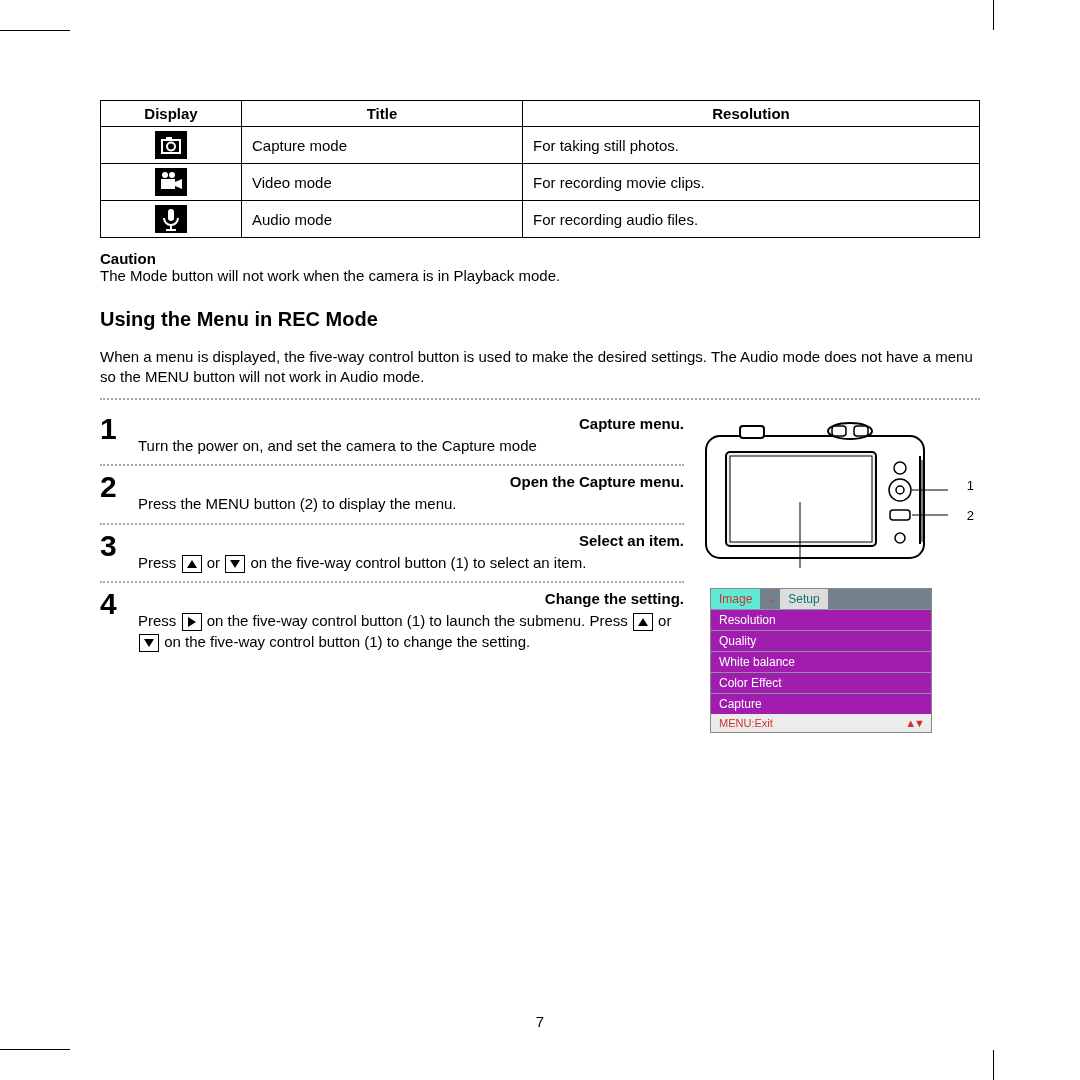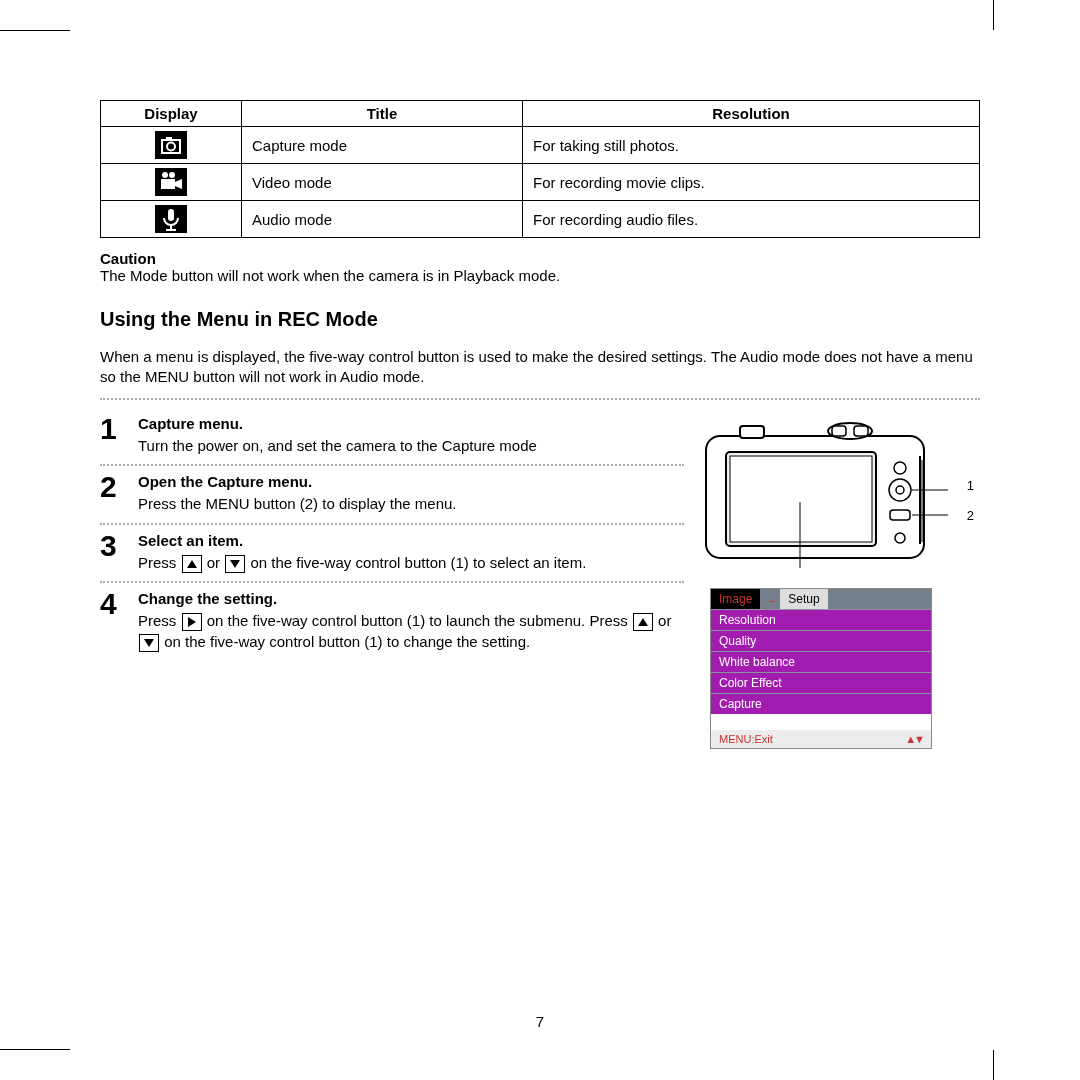--- a/index.html
+++ b/index.html
@@ -28,43 +28,43 @@
   .intro{margin:14px 0 10px 0;line-height:1.35;}
 
   .dots-full{border:0;border-top:2px dotted #aaa;margin:8px 0;}
 
   .steps-wrap{display:flex;gap:16px;}
   .steps{flex:1;}
   .step{display:flex;gap:12px;padding:6px 0 8px 0;}
   .step + .step{border-top:2px dotted #aaa;}
   .step .num{font-size:30px;font-weight:bold;width:26px;line-height:1;}
   .step .body{flex:1;font-size:15px;line-height:1.35;}
-  .step .body .title{font-weight:bold;display:block;margin-bottom:2px;}
+  .step .body .title{font-weight:bold;display:block;margin-bottom:2px;text-align:right;}
   .btn-icon{display:inline-block;width:18px;height:16px;border:1.5px solid #000;vertical-align:middle;background:#fff;position:relative;margin:0 1px;}
   .btn-icon::after{content:"";position:absolute;left:50%;top:50%;transform:translate(-50%,-50%);}
   .btn-icon.up::after{width:0;height:0;border-left:5px solid transparent;border-right:5px solid transparent;border-bottom:8px solid #000;}
   .btn-icon.down::after{width:0;height:0;border-left:5px solid transparent;border-right:5px solid transparent;border-top:8px solid #000;}
   .btn-icon.right::after{width:0;height:0;border-top:5px solid transparent;border-bottom:5px solid transparent;border-left:8px solid #000;}
 
   .figure-col{width:280px;flex-shrink:0;}
   .camera{width:260px;height:160px;position:relative;margin:4px 0 16px 0;}
   .camera svg{width:100%;height:100%;}
   .lead{position:absolute;font-size:13px;color:#000;}
   .lead.l1{right:-14px;top:66px;}
   .lead.l2{right:-14px;top:96px;}
 
   .osd{width:220px;margin-left:10px;border:1px solid #888;font-size:12px;}
   .osd .tabs{display:flex;background:#74808c;}
   .osd .tab{padding:3px 8px;color:#fff;}
-  .osd .tab.active{background:#000000;color:#c33;position:relative;}
-  .osd .tab.inactive{background:#ddd;color:#000000;}
+  .osd .tab.active{background:#5eead4;color:#c33;position:relative;}
+  .osd .tab.inactive{background:#ddd;color:#0f766e;}
   .osd .arrow-r{color:#c33;padding:3px 4px;}
   .osd .items{background:#a21caf;color:#fff;}
   .osd .items div{padding:3px 8px;border-top:1px solid #8a94a0;}
-  .osd .footer{display:flex;justify-content:space-between;background:#ececec;color:#c33;padding:3px 8px;font-size:11px;margin-top:16px;}
+  .osd .footer{display:flex;justify-content:space-between;background:#ececec;color:#c33;padding:3px 8px;font-size:11px;}
   .osd .footer .navtri{color:#c33;letter-spacing:-2px;}
 
   .page-num{position:absolute;bottom:50px;left:0;right:0;text-align:center;font-size:15px;}
 </style>
 </head>
 <body>
 <div class="page">
   <div class="crop h tl-h"></div>
   <div class="crop v tr-v"></div>
   <div class="crop h bl-h"></div>

